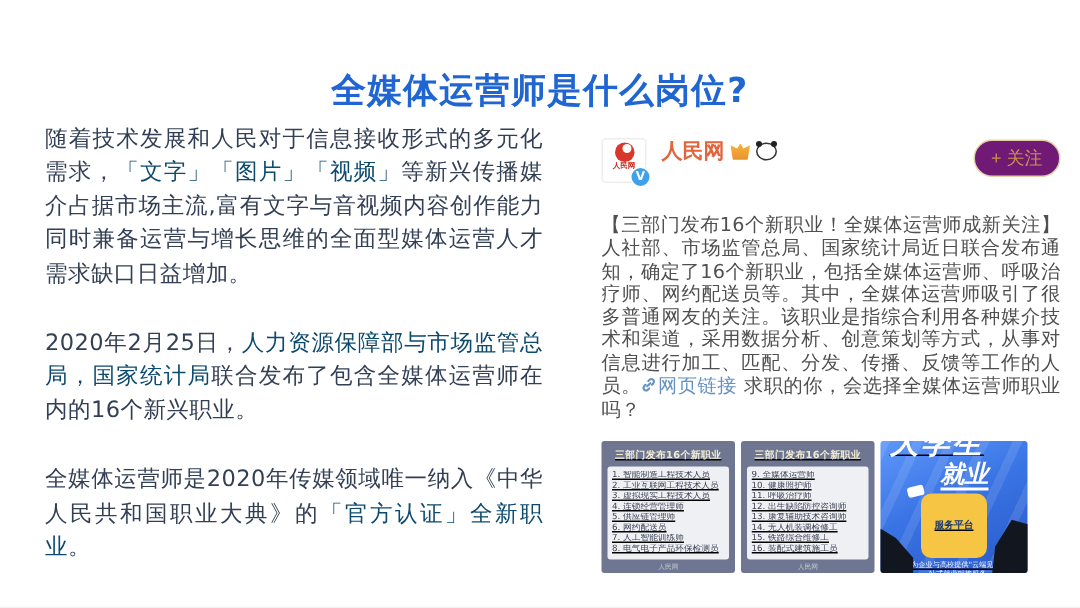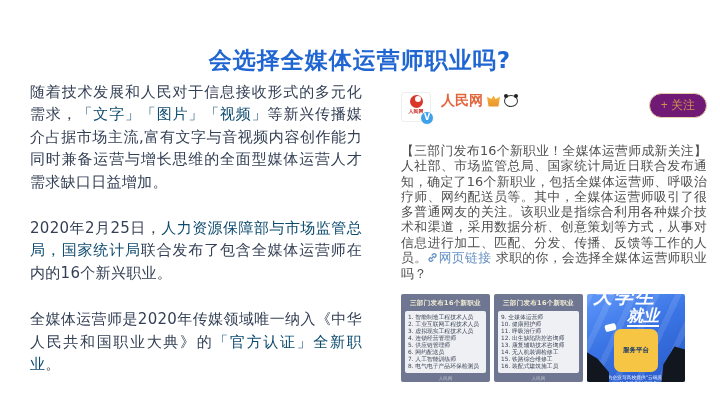--- a/index.html
+++ b/index.html
@@ -59,21 +59,21 @@
     border-radius:13px;color:#cf8f50;font-size:12px;background:#701a75;cursor:pointer;
     font-family:Liberation Sans, sans-serif;
   }
   .wb-post{
     margin-top:11px;font-size:12.8px;line-height:15.3px;color:#4f4f4f;
     text-align:justify;letter-spacing:.2px;
   }
   .wb-link{color:#6591c3;cursor:pointer;}
   .link-icon{display:inline-block;vertical-align:-1px;}
   
-  .wb-images{display:flex;gap:4px;margin-top:2px;}
+  .wb-images{display:flex;gap:4px;margin-top:2px;text-decoration:underline;}
   .img-card{
     width:89px;height:88px;background:#6e7691;border-radius:2px;position:relative;
     padding:5px 4px 10px;box-sizing:border-box;cursor:pointer;flex:none;
   }
   .img-card-title{
     font-size:6.5px;font-weight:700;color:#f2ecd4;text-align:center;
     margin-bottom:3px;letter-spacing:.3px;white-space:nowrap;
   }
   .img-card-panel{background:#eef0f3;border-radius:2px;padding:3px;height:62px;box-sizing:border-box;overflow:hidden;}
   .img-card-item{font-size:5.8px;line-height:7px;color:#3c4356;white-space:nowrap;overflow:hidden;}
@@ -116,21 +116,21 @@
   }
   .sil{position:absolute;background:#12161f;z-index:1;}
   .sil-left{left:-6px;bottom:-4px;width:28px;height:34px;clip-path:polygon(22% 0,58% 18%,100% 58%,100% 100%,0 100%,0 20%);}
   .sil-right{right:-6px;bottom:-4px;width:30px;height:40px;clip-path:polygon(45% 0,92% 10%,100% 100%,0 100%,8% 45%);}
 </style>
 </head>
 <body>
 
 <div class="slide">
 
-  <h1 class="title">会选择全媒体运营师职业吗?</h1>
+  <h1 class="title">全媒体运营师是什么岗位?</h1>
 
   <div class="left-col">
     <p><span>随着技术发展和人民对于信息接收形式的多元化需求，</span><span class="hl">「文字」</span><span class="hl">「图片」</span><span class="hl">「视频」</span><span>等新兴传播媒介占据市场主流,富有文字与音视频内容创作能力同时兼备运营与增长思维的全面型媒体运营人才需求缺口日益增加。</span></p>
     <p><span>2020年2月25日，</span><span class="hl">人力资源保障部与市场监管总局，国家统计局</span><span>联合发布了包含全媒体运营师在内的16个新兴职业。</span></p>
     <p><span>全媒体运营师是2020年传媒领域唯一纳入《中华人民共和国职业大典》的</span><span class="hl">「官方认证」全新职业</span><span>。</span></p>
   </div>
 
   <div class="weibo">
 
     <div class="wb-header">

